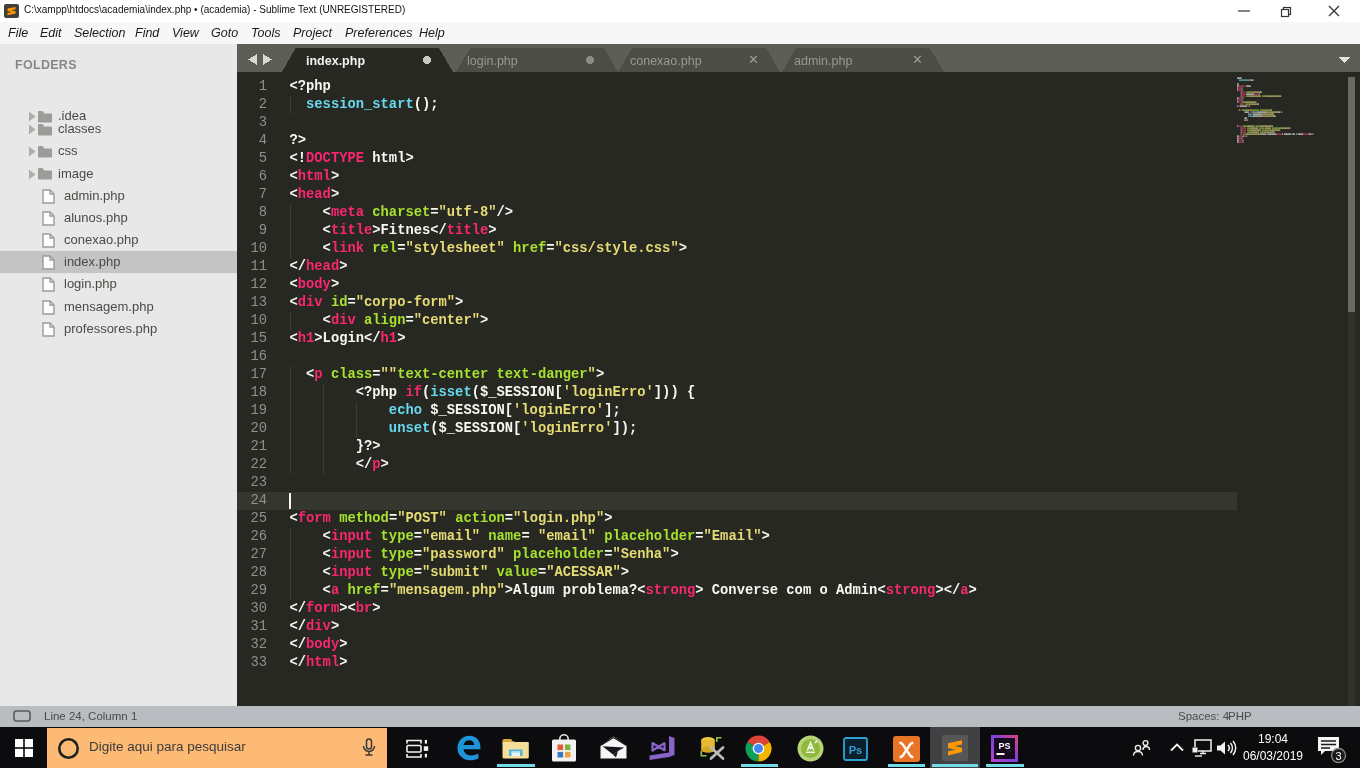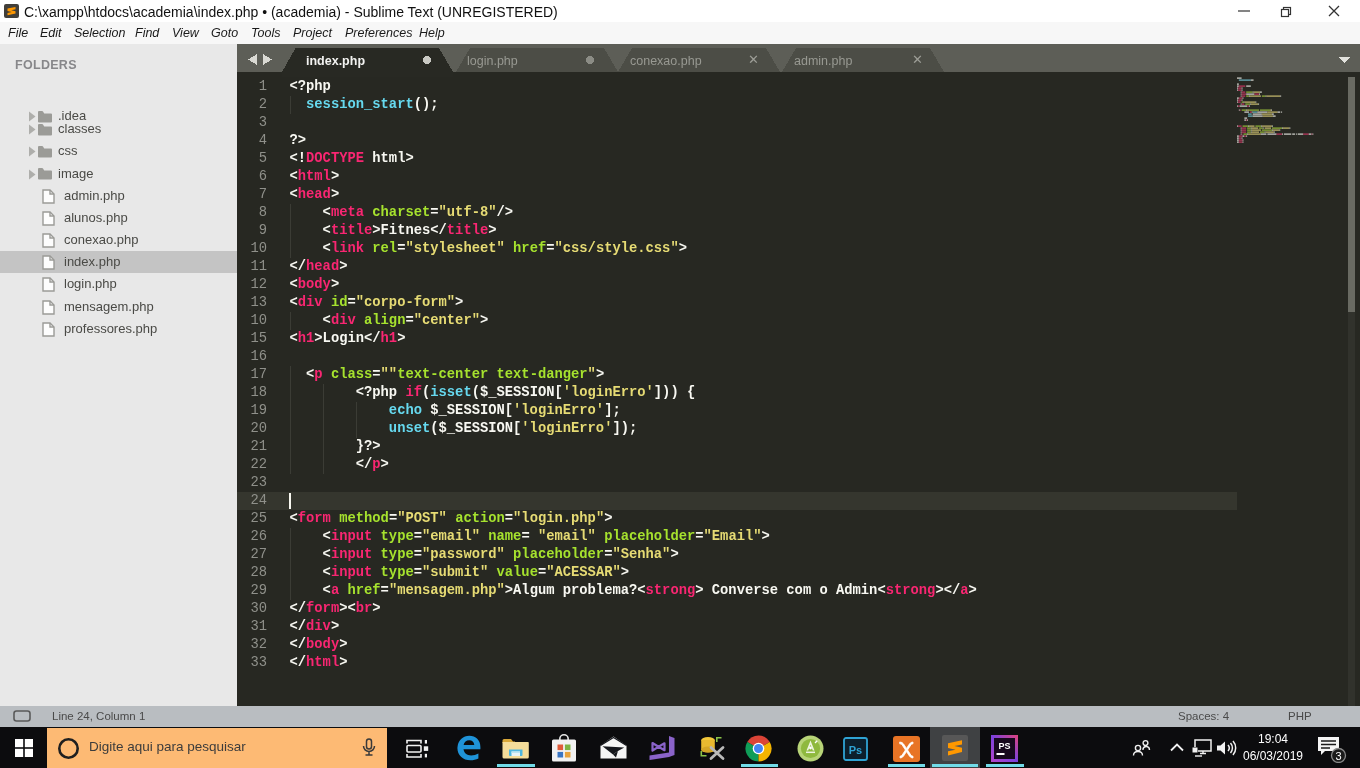--- a/index.html
+++ b/index.html
@@ -1,40 +1,40 @@
 <!DOCTYPE html>
 <html><head><meta charset="utf-8"><style>
 * { margin:0; padding:0; box-sizing:border-box; -webkit-font-smoothing:antialiased; }
 html,body { width:1360px; height:768px; overflow:hidden; font-family:"Liberation Sans",sans-serif; background:#000; }
 .abs { position:absolute; }
 #titlebar { position:absolute; left:0; top:0; width:1360px; height:22px; background:#fff; }
-#titlebar .t { position:absolute; left:24px; top:3.5px; font-size:14px; color:#111; white-space:pre; }
+#titlebar .t { position:absolute; left:24px; top:3.5px; font-size:10px; color:#111; white-space:pre; }
 #wc { position:absolute; top:0; right:0; width:140px; height:22px; }
 #menubar { position:absolute; left:0; top:22px; width:1360px; height:22px; background:#f7f7f7; font-size:12.5px; color:#1a1a1a; }
 #menubar span { position:absolute; top:4px;font-style:italic; }
 #sidebar { position:absolute; left:0; top:44px; width:237px; height:663px; background:#e8e8e8; }
 #folders { position:absolute; left:15px; top:14px; font-size:12.5px; font-weight:bold; color:#87878a; letter-spacing:0.3px; }
 .trow { position:absolute; left:0; width:237px; height:22px; }
 .trow.sel { background:#c4c4c4; }
 .tl { position:absolute; top:3px; font-size:13px; color:#4a4a46; }
 #code { position:absolute; left:237px; top:77px; width:1123px; height:630px; background:#272822; }
 #curline { position:absolute; left:237px; top:492px; width:1000px; height:18px; background:#35362e; }
 #caret { position:absolute; left:289px; top:493px; width:2px; height:16px; background:#f8f8f0; }
 #gutter { position:absolute; left:237px; top:78px; width:30px; text-align:right; color:#8f908a; }
 #codetext { position:absolute; left:289.5px; top:78px; font-weight:bold; }
 #gutter, #codetext { font-family:"Liberation Mono",monospace; font-size:13.8px; }
 .cl { height:18px; line-height:18px; white-space:pre; }
 .w { color:#f8f8f2; } .p { color:#f92672; } .g { color:#a6e22e; } .y { color:#e6db74; } .c { color:#66d9ef; }
 .ig { position:absolute; width:1px; height:18px; background:#3b3c35; }
 #scrolltrack { position:absolute; left:1348px; top:77px; width:7px; height:630px; background:#31322c; }
 #scrollthumb { position:absolute; left:1348px; top:77px; width:7px; height:235px; background:#696a62; }
 #statusbar { position:absolute; left:0; top:706px; width:1360px; height:21px; background:#b9bdc1; font-size:11.5px; color:#4a4a4a; }
-#statusbar .l { position:absolute; left:52px; top:4px;text-align:center; }
+#statusbar .l { position:absolute; left:44px; top:4px;text-align:center; }
 #statusbar .s { position:absolute; left:1178px; top:4px; }
-#statusbar .ph { position:absolute; left:1288px; top:4px; }
+#statusbar .ph { position:absolute; left:1228px; top:4px; }
 #taskbar { position:absolute; left:0; top:727px; width:1360px; height:41px; background:#0c0c0e; }
 #search { position:absolute; left:47px; top:728px; width:340px; height:40px; background:#fdba74; }
 #search .q { position:absolute; left:42px; top:11px; font-size:13.5px; color:#3c3c3c; }
 #subl-hl { position:absolute; left:930px; top:0; width:50px; height:41px; background:#3f4143; }
 .ul { position:absolute; top:37px; height:3px; background:#71dbe8; }
 .clock { position:absolute; font-size:12px; color:#fff; text-align:center; width:70px; }
 </style></head><body>
 
 <div id="titlebar">
 <svg class="abs" style="left:4px;top:4px" width="15" height="14">

